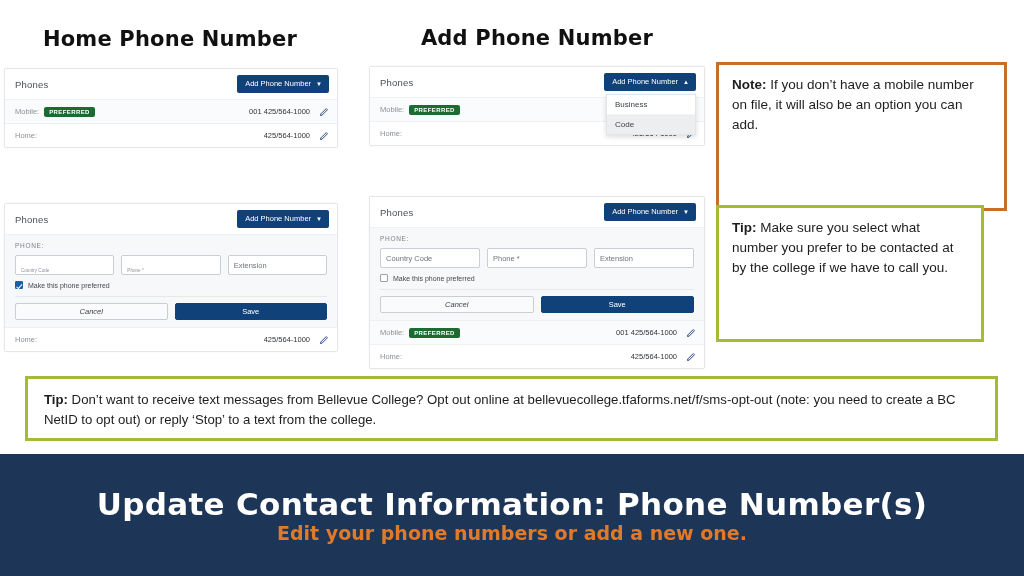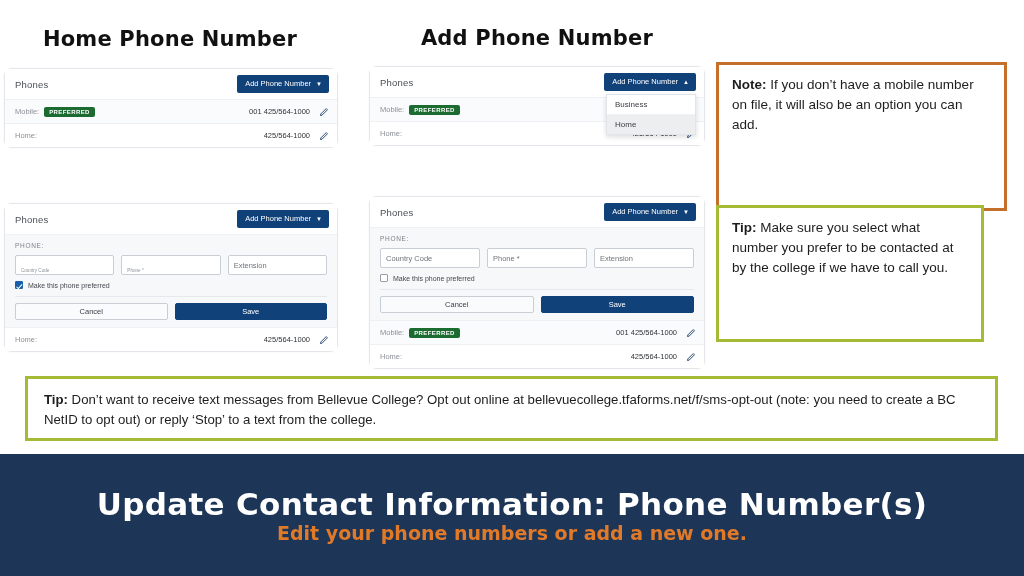--- a/index.html
+++ b/index.html
@@ -26,21 +26,21 @@
     white-space: nowrap;
   }
   #title-edit  { left: 0;   top: 27px; width: 340px; }
   #title-add   { left: 372px; top: 26px; width: 330px; }
 
   
   .card {
     position: absolute;
     background: #ffffff;
     border: 1px solid #e3e6ea;
-    border-radius: 8px;
+    border-radius: 2px;
     box-shadow: 0 0 2px rgba(0,0,0,0.06);
     font-size: 8px;
   }
   .card-head {
     height: 30px;
     display: flex;
     align-items: center;
     justify-content: space-between;
     padding: 0 8px 0 10px;
     background: #ffffff;
@@ -213,21 +213,21 @@
     flex: 1;
     height: 17px;
     border-radius: 2px;
     font-size: 7.5px;
     display: flex;
     align-items: center;
     justify-content: center;
     cursor: pointer;
     box-sizing: border-box;
   }
-  .btn-cancel { background: #fafbfc; border: 1px solid #c9ced4; color: #3c4147; }
+  .btn-cancel { background: #fafbfc; border: 1px solid #c9ced4; color: #3c4147; font-style: italic; }
   .btn-save   { background: #104179; border: 1px solid #104179; color: #ffffff; }
 
   
   .callout {
     position: absolute;
     background: #ffffff;
     box-sizing: border-box;
     padding: 10px 13px;
     font-size: 13.5px;
     line-height: 1.48;
@@ -310,21 +310,21 @@
 
 <div class="card" style="left:369px; top:66px; width:334px;">
   <div class="card-head">
     <span class="head-title">Phones</span>
     <button class="btn-add">
       <span>Add Phone Number</span>
       <span class="caret">▲</span>
     </button>
     <div class="dropdown-menu">
       <div class="dropdown-item">Business</div>
-      <div class="dropdown-item hovered">Home</div>
+      <div class="dropdown-item hovered">Code</div>
     </div>
   </div>
   <div class="phone-row">
     <span class="phone-label">Mobile:</span>
     <span class="badge-pref">PREFERRED</span>
   </div>
   <div class="phone-row alt">
     <span class="phone-label">Home:</span>
     <span class="phone-value">425/564-1000</span>
     <span class="pencil">

